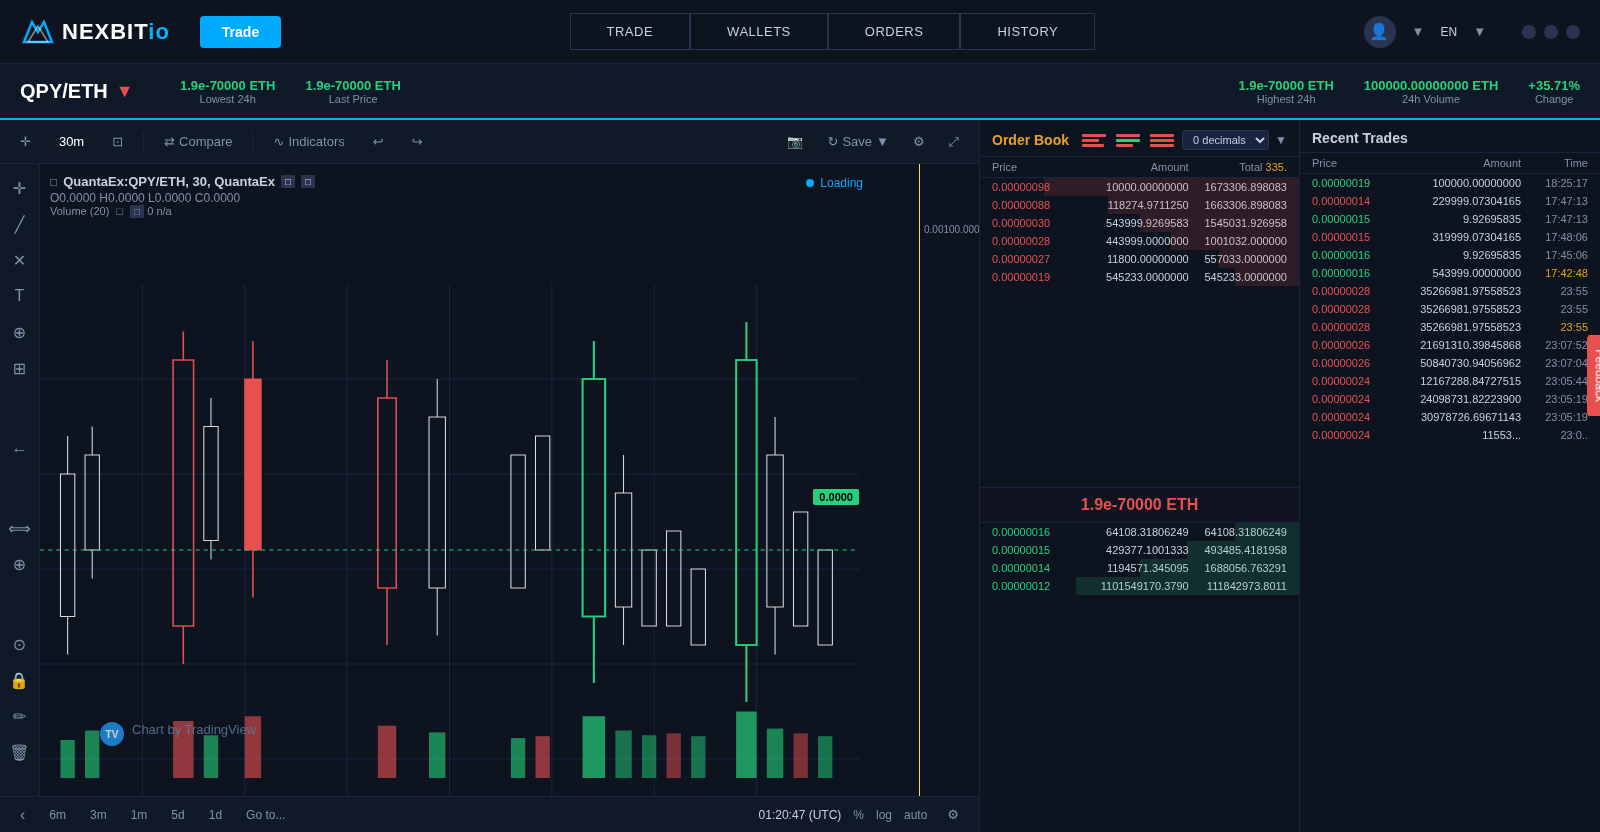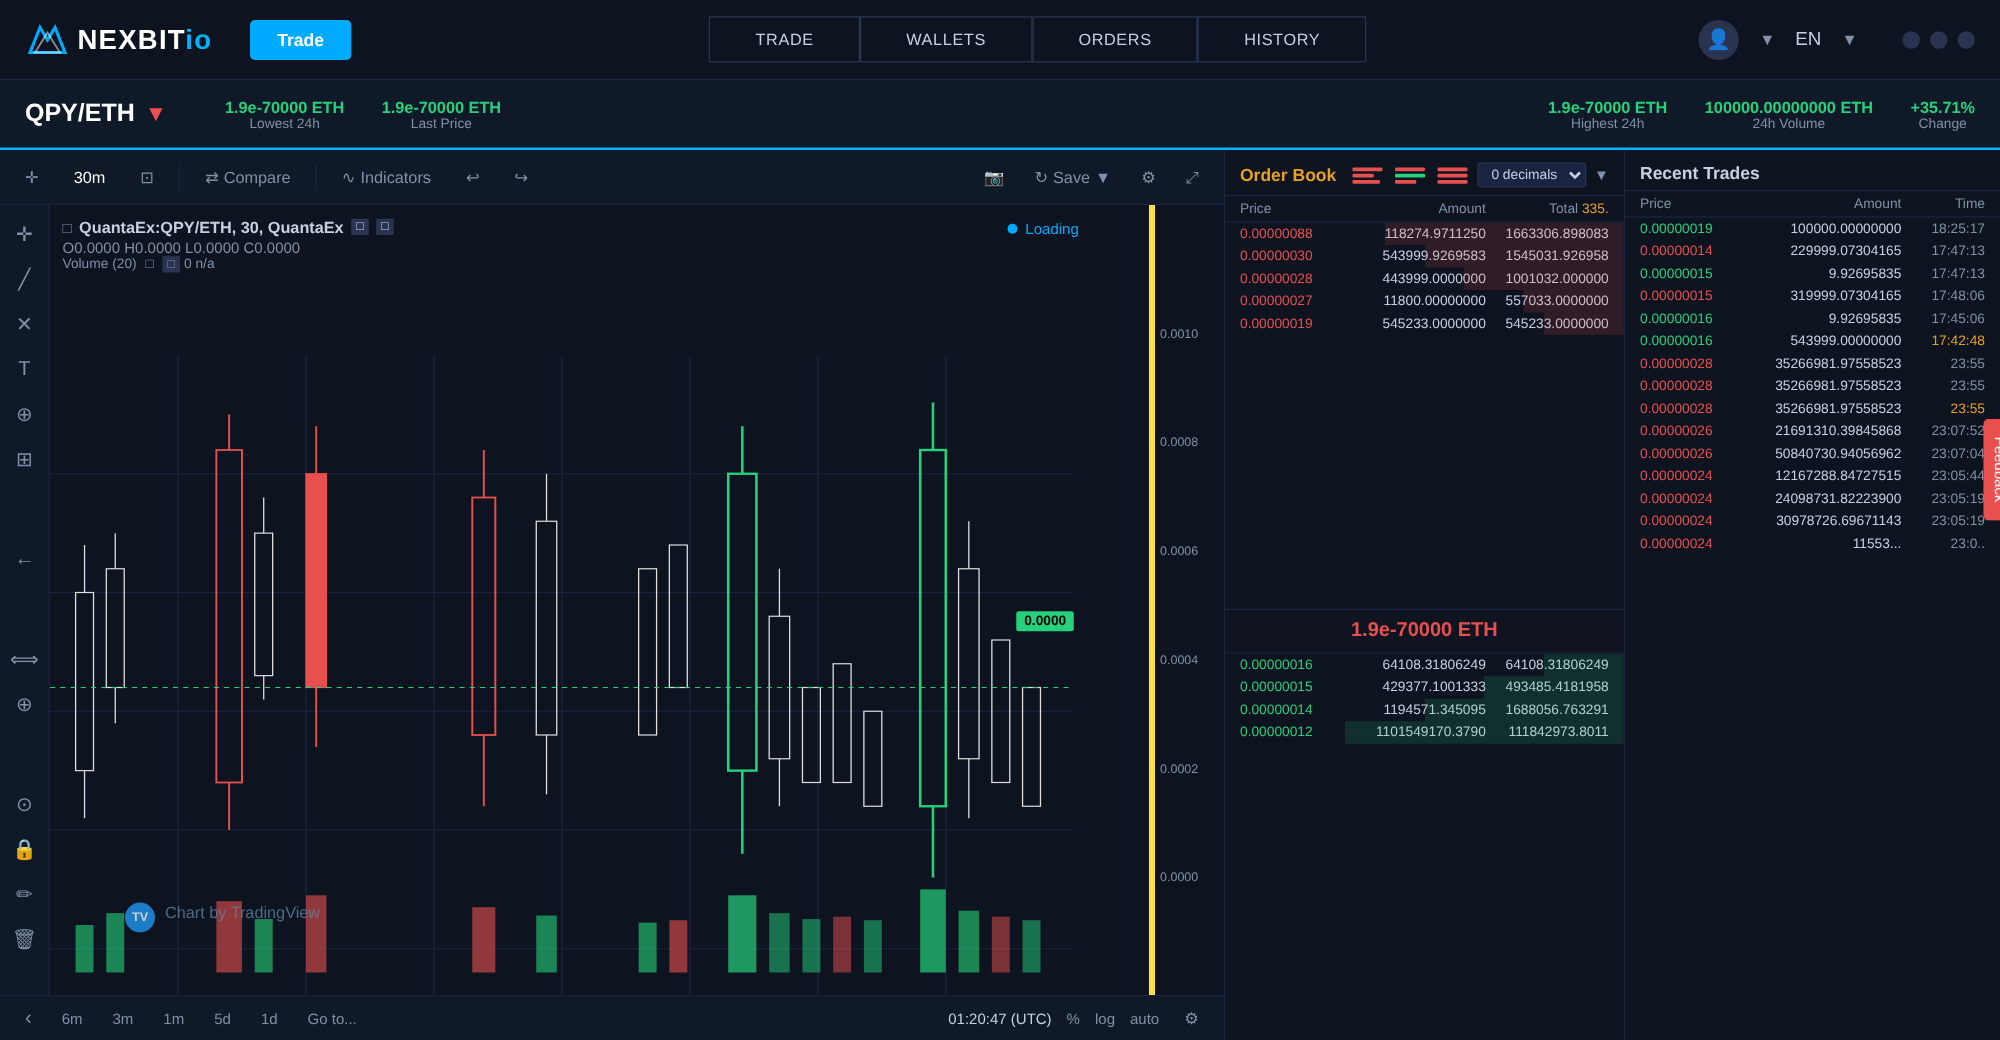--- a/index.html
+++ b/index.html
@@ -80,21 +80,21 @@
       display: flex;
       align-items: center;
       justify-content: center;
       color: #aaa;
       font-size: 16px;
     }
     .lang-btn {
       background: transparent;
       color: #c8d0e0;
       border: none;
-      font-size: 15px;
+      font-size: 12px;
       cursor: pointer;
     }
     .window-controls {
       display: flex;
       gap: 8px;
       margin-left: 20px;
     }
     .wc-btn {
       width: 14px;
       height: 14px;
@@ -770,21 +770,21 @@
         </svg>
 
         <div class="price-label" style="top:calc(60px + 42%)">0.0000</div>
 
         <div class="tv-logo">
           <div class="tv-logo-circle">TV</div>
           <span class="tv-logo-text">Chart by TradingView</span>
         </div>
       </div>
 
-      <div style="width:60px;background:#0d1420;border-left:5px solid #fde047;display:flex;flex-direction:column;justify-content:space-around;padding:60px 4px 50px;font-size:10px;color:#8090a8;">
+      <div style="width:60px;background:#0d1420;border-left:1px solid #fde047;display:flex;flex-direction:row;justify-content:space-around;padding:60px 4px 50px;font-size:10px;color:#8090a8;">
         <span>0.0010</span>
         <span>0.0008</span>
         <span>0.0006</span>
         <span>0.0004</span>
         <span>0.0002</span>
         <span>0.0000</span>
       </div>
     </div>
 
     <div class="chart-bottom-nav">
@@ -838,20 +838,26 @@
       <span class="ob-col-amount">Amount</span>
       <span class="ob-col-total">
         <span>Total</span>
         <span style="color:#e8a020;">335.</span>
       </span>
     </div>
 
     <div class="ob-scroll">
 
       <div class="ob-row">
+        <div class="ob-row-bg ob-sell-bg" style="width:80%;"></div>
+        <span class="ob-price-sell">0.00000098</span>
+        <span class="ob-amount">10000.00000000</span>
+        <span class="ob-total">1673306.898083</span>
+      </div>
+      <div class="ob-row">
         <div class="ob-row-bg ob-sell-bg" style="width:60%;"></div>
         <span class="ob-price-sell">0.00000088</span>
         <span class="ob-amount">118274.9711250</span>
         <span class="ob-total">1663306.898083</span>
       </div>
       <div class="ob-row">
         <div class="ob-row-bg ob-sell-bg" style="width:50%;"></div>
         <span class="ob-price-sell">0.00000030</span>
         <span class="ob-amount">543999.9269583</span>
         <span class="ob-total">1545031.926958</span>

